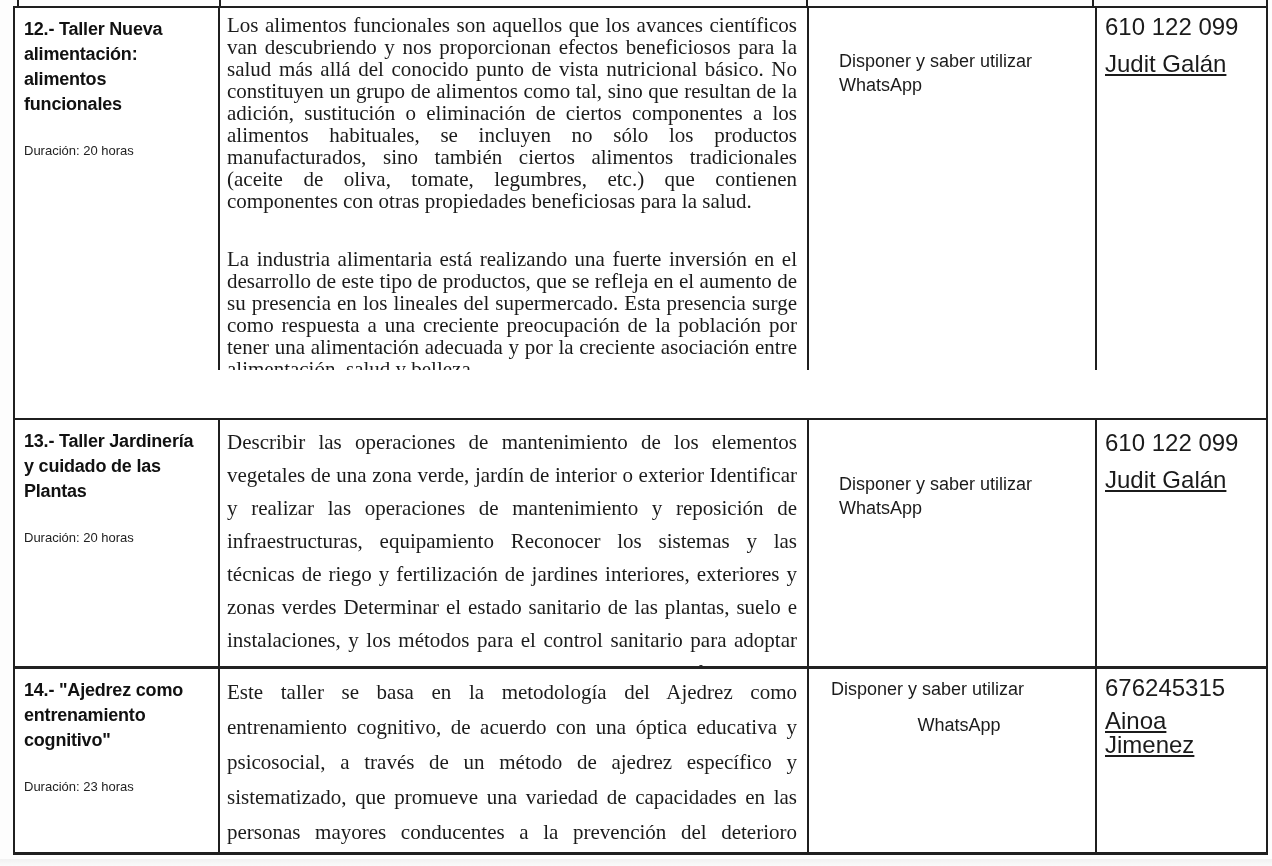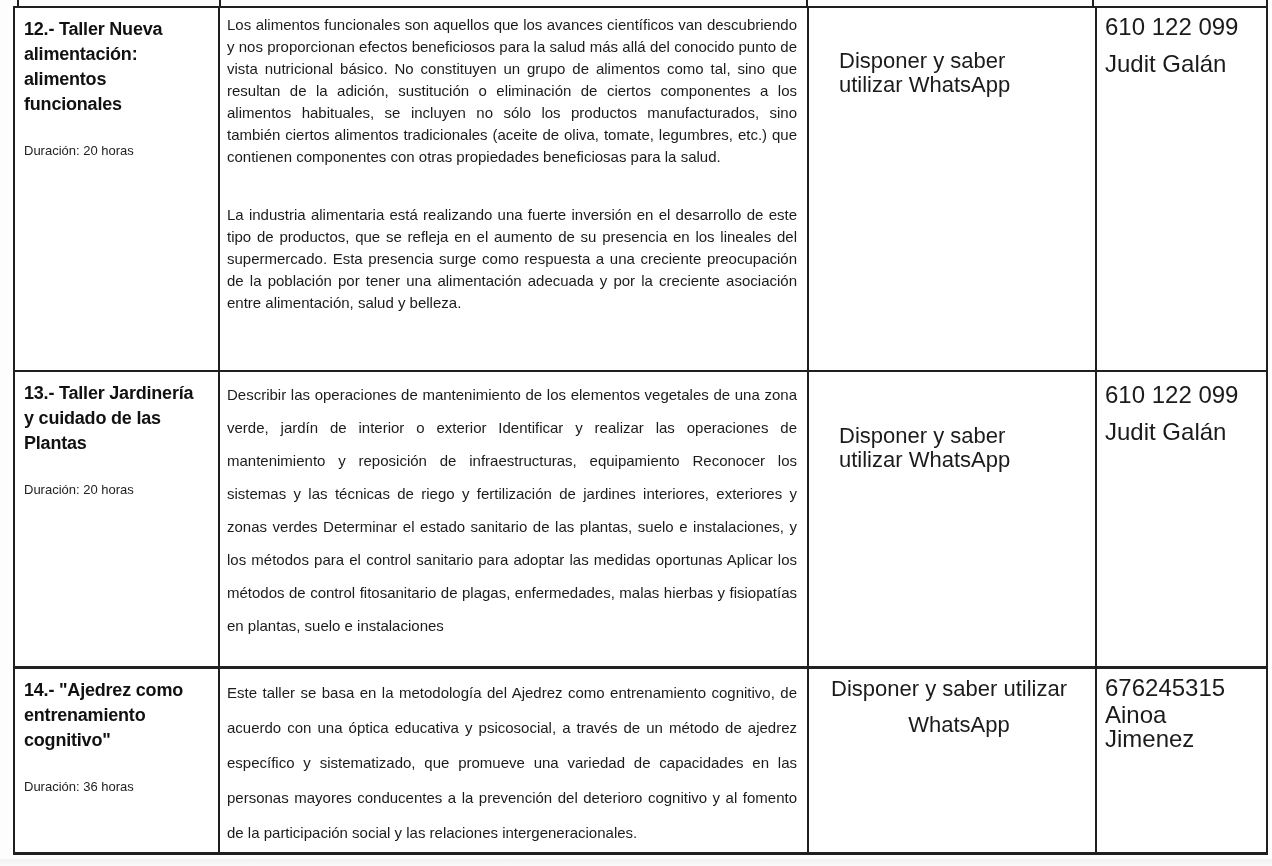--- a/index.html
+++ b/index.html
@@ -18,54 +18,54 @@
     display:grid;
     grid-template-columns:203px 589px 288px auto;
     grid-template-rows:362px 296px auto;
     border:2px solid #1f1f1f;
     border-bottom-width:3px;
     background:#fff;
     box-sizing:border-box;
   }
   .cell{box-sizing:border-box;overflow:hidden;background:#fff;}
   .bl{border-left:2px solid #1f1f1f;}
-  .bt{border-top:2px solid #1f1f1f;}
+  .bt{border-top:2px solid #1f1f1f;margin-top:48px;}
   .bt3{border-top:3px solid #222;}
 
   
   .stub{position:absolute;top:0;width:2px;height:7px;background:#1f1f1f;}
 
   
   .c-title{padding:9px 14px 0 9px;}
   .w-title{font-weight:bold;font-size:18px;line-height:25px;color:#111;letter-spacing:-0.2px;}
   .w-dur{font-size:13px;line-height:24px;margin-top:22px;color:#222;}
 
   
   .c-desc{padding:6px 10px 0 7px;}
-  .c-desc p{margin:0;text-align:justify;font-size:15px;color:#1b1b1b;}
+  .c-desc p{margin:0;text-align:justify;font-size:21px;color:#1b1b1b;font-family:Liberation Serif, serif;}
   .desc-r0 p{line-height:22px;}
   .desc-r0 p + p{margin-top:36px;}
   .desc-r1 p{line-height:33px;}
   .desc-r2 p{line-height:35px;}
 
   
-  .c-req{font-size:22px;line-height:24px;color:#1b1b1b;}
+  .c-req{font-size:18px;line-height:24px;color:#1b1b1b;}
   .req-r0{padding:41px 20px 0 30px;}
   .req-r1{padding:52px 20px 0 30px;}
   .req-r2{padding:8px 8px 0 22px;}
   .req-line2{margin-top:12px;text-align:center;}
   .req-wrap{max-width:225px;}
 
   
   .c-contact{font-size:24px;line-height:24px;color:#1b1b1b;}
   .con-r0{padding:7px 4px 0 8px;}
   .con-r1{padding:11px 4px 0 8px;}
   .con-r2{padding:7px 4px 12px 8px;}
-  .contact-name{margin-top:13px;}
-  .con-r2 .contact-name{margin-top:3px;}
+  .contact-name{margin-top:13px;text-decoration:underline;}
+  .con-r2 .contact-name{margin-top:9px;}
 
   
   .scan-band{position:absolute;left:0;top:859px;width:1272px;height:7px;
     background:linear-gradient(#f1f1f1,#fafafa);}
 </style>
 </head>
 <body>
 
 <div class="page">
 
@@ -103,21 +103,21 @@
     <div class="cell bl bt c-req req-r1">
       <div class="req-wrap">Disponer y saber utilizar WhatsApp</div>
     </div>
     <div class="cell bl bt c-contact con-r1">
       <div>610 122 099</div>
       <div class="contact-name">Judit Galán</div>
     </div>
 
     <div class="cell bt3 c-title">
       <div class="w-title">14.- "Ajedrez como entrenamiento cognitivo"</div>
-      <div class="w-dur">Duración: 36 horas</div>
+      <div class="w-dur">Duración: 23 horas</div>
     </div>
     <div class="cell bl bt3 c-desc desc-r2">
       <p>Este taller se basa en la metodología del Ajedrez como entrenamiento cognitivo, de acuerdo con una óptica educativa y psicosocial, a través de un método de ajedrez específico y sistematizado, que promueve una variedad de capacidades en las personas mayores conducentes a la prevención del deterioro cognitivo y al fomento de la participación social y las relaciones intergeneracionales.</p>
     </div>
     <div class="cell bl bt3 c-req req-r2">
       <div>Disponer y saber utilizar</div>
       <div class="req-line2">WhatsApp</div>
     </div>
     <div class="cell bl bt3 c-contact con-r2">
       <div>676245315</div>

